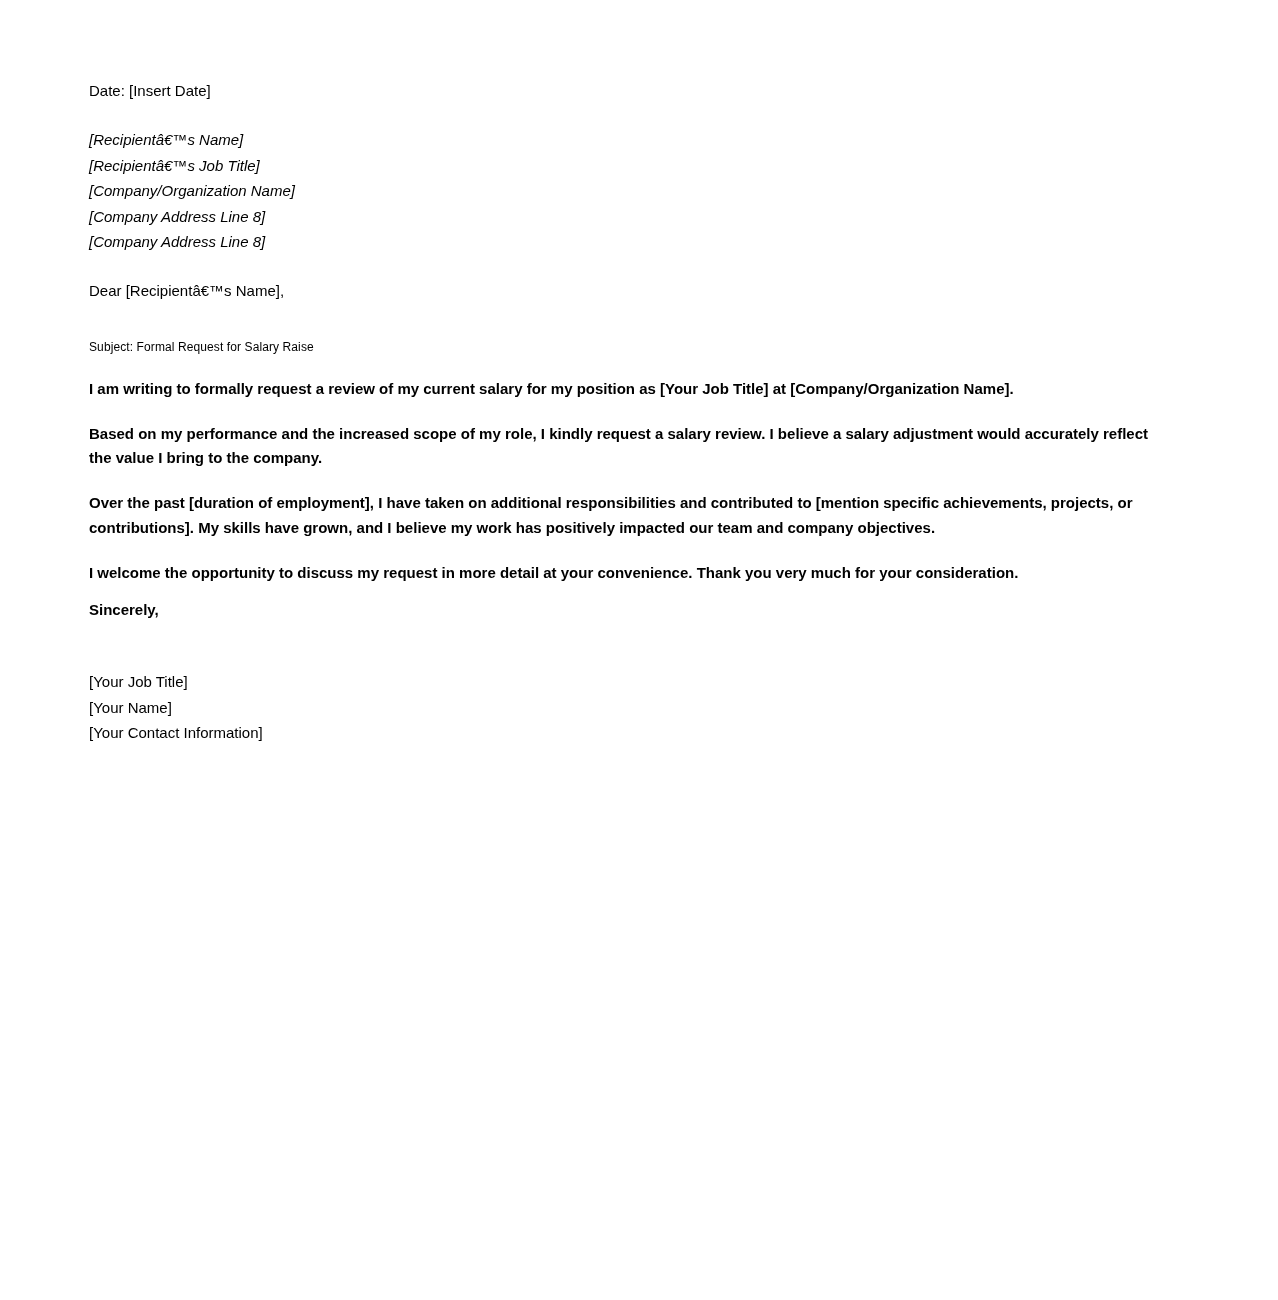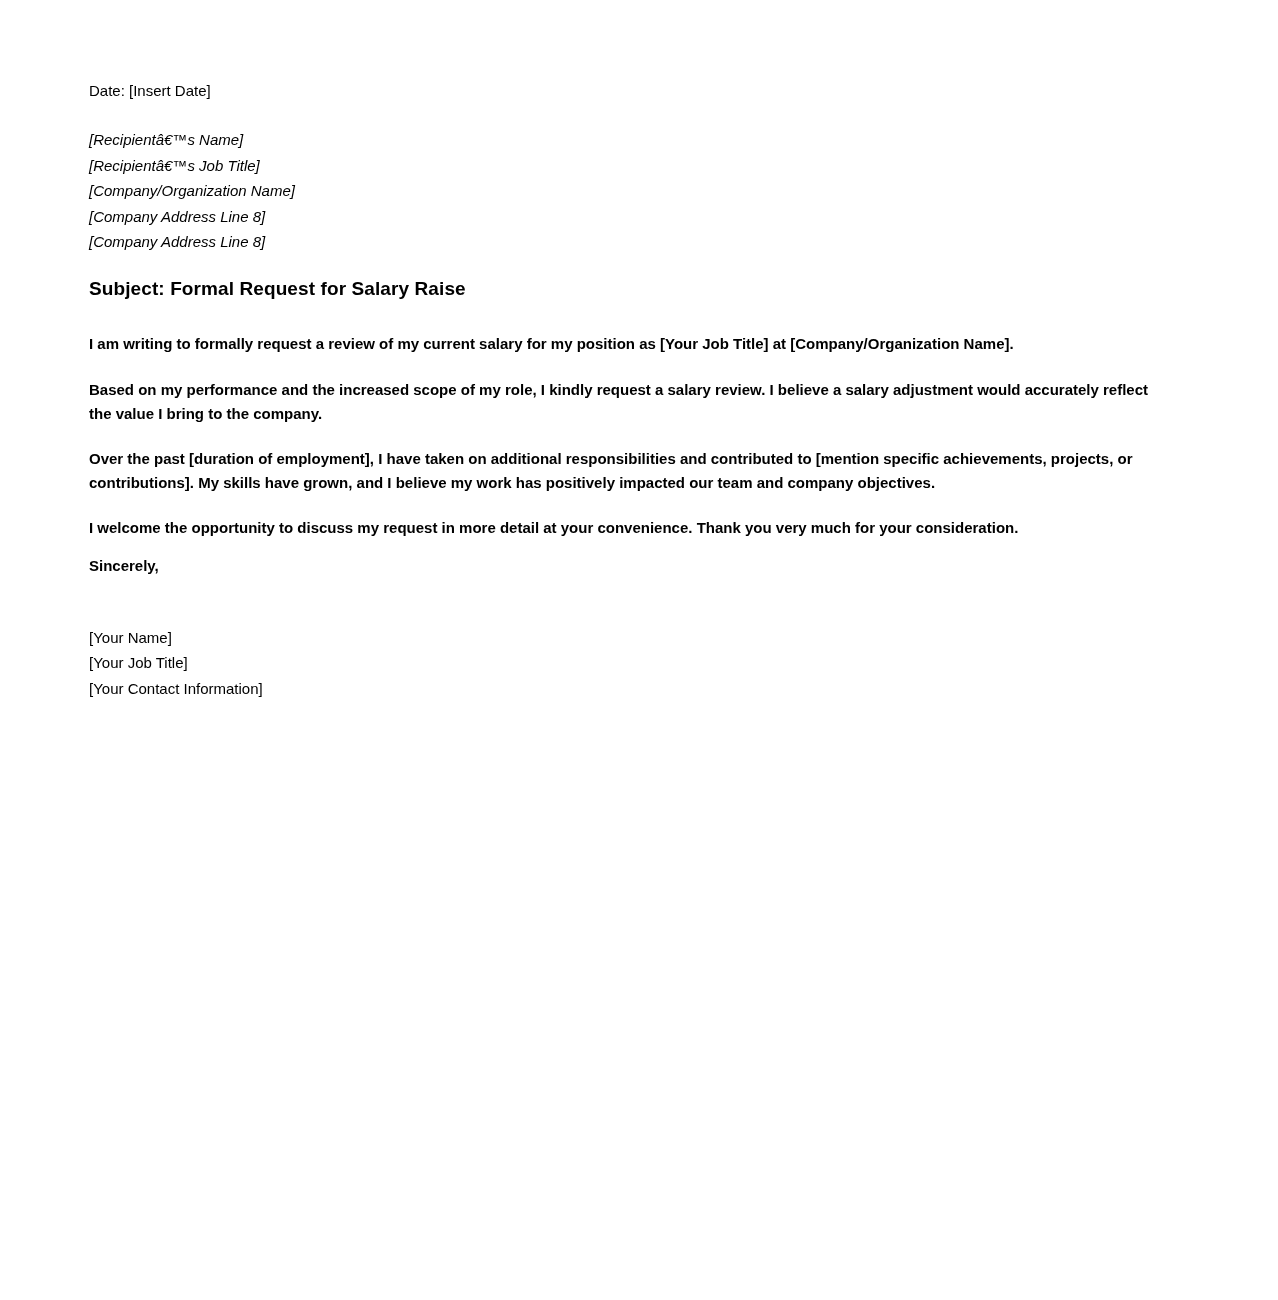--- a/index.html
+++ b/index.html
@@ -40,24 +40,24 @@
   .address-block {
     margin: 0 0 24px 0;
     font-style: italic;
   }
   
   .salutation-block {
     margin: 0 0 32px 0;
   }
   
   .subject-heading {
-    font-size: 19px;
+    font-size: 12px;
     line-height: 22px;
-    font-weight: bold;
-    margin: 0 0 32px 0;
+    font-weight: normal;
+    margin: 0 0 19px 0;
     letter-spacing: 0.1px;
   }
   
   .paragraph {
     font-size: 15px;
     line-height: 24.2px;
     margin: 0 0 21px 0;
     text-align: left;
     font-weight: bold;
   }
@@ -88,34 +88,37 @@
     </div>
 
     <div class="address-block">
       <div class="line">[Recipientâ€™s Name]</div>
       <div class="line">[Recipientâ€™s Job Title]</div>
       <div class="line">[Company/Organization Name]</div>
       <div class="line">[Company Address Line 8]</div>
       <div class="line">[Company Address Line 8]</div>
     </div>
 
+    <div class="salutation-block">
+      <div class="line">Dear [Recipientâ€™s Name],</div>
+    </div>
 
     <div class="subject-heading">Subject: Formal Request for Salary Raise</div>
 
     <p class="paragraph">I am writing to formally request a review of my current salary for my position as [Your Job Title] at [Company/Organization Name].</p>
     <p class="paragraph">Based on my performance and the increased scope of my role, I kindly request a salary review. I believe a salary adjustment would accurately reflect the value I bring to the company.</p>
     <p class="paragraph">Over the past [duration of employment], I have taken on additional responsibilities and contributed to [mention specific achievements, projects, or contributions]. My skills have grown, and I believe my work has positively impacted our team and company objectives.</p>
     <p class="paragraph">I welcome the opportunity to discuss my request in more detail at your convenience. Thank you very much for your consideration.</p>
 
     <div class="closing-block">
       <div class="line">Sincerely,</div>
     </div>
 
     <div class="signature-gap"></div>
 
     <div class="signature-block">
+      <div class="line">[Your Job Title]</div>
       <div class="line">[Your Name]</div>
-      <div class="line">[Your Job Title]</div>
       <div class="line">[Your Contact Information]</div>
     </div>
 
   </div>
 </div>
 
 </body></html>

